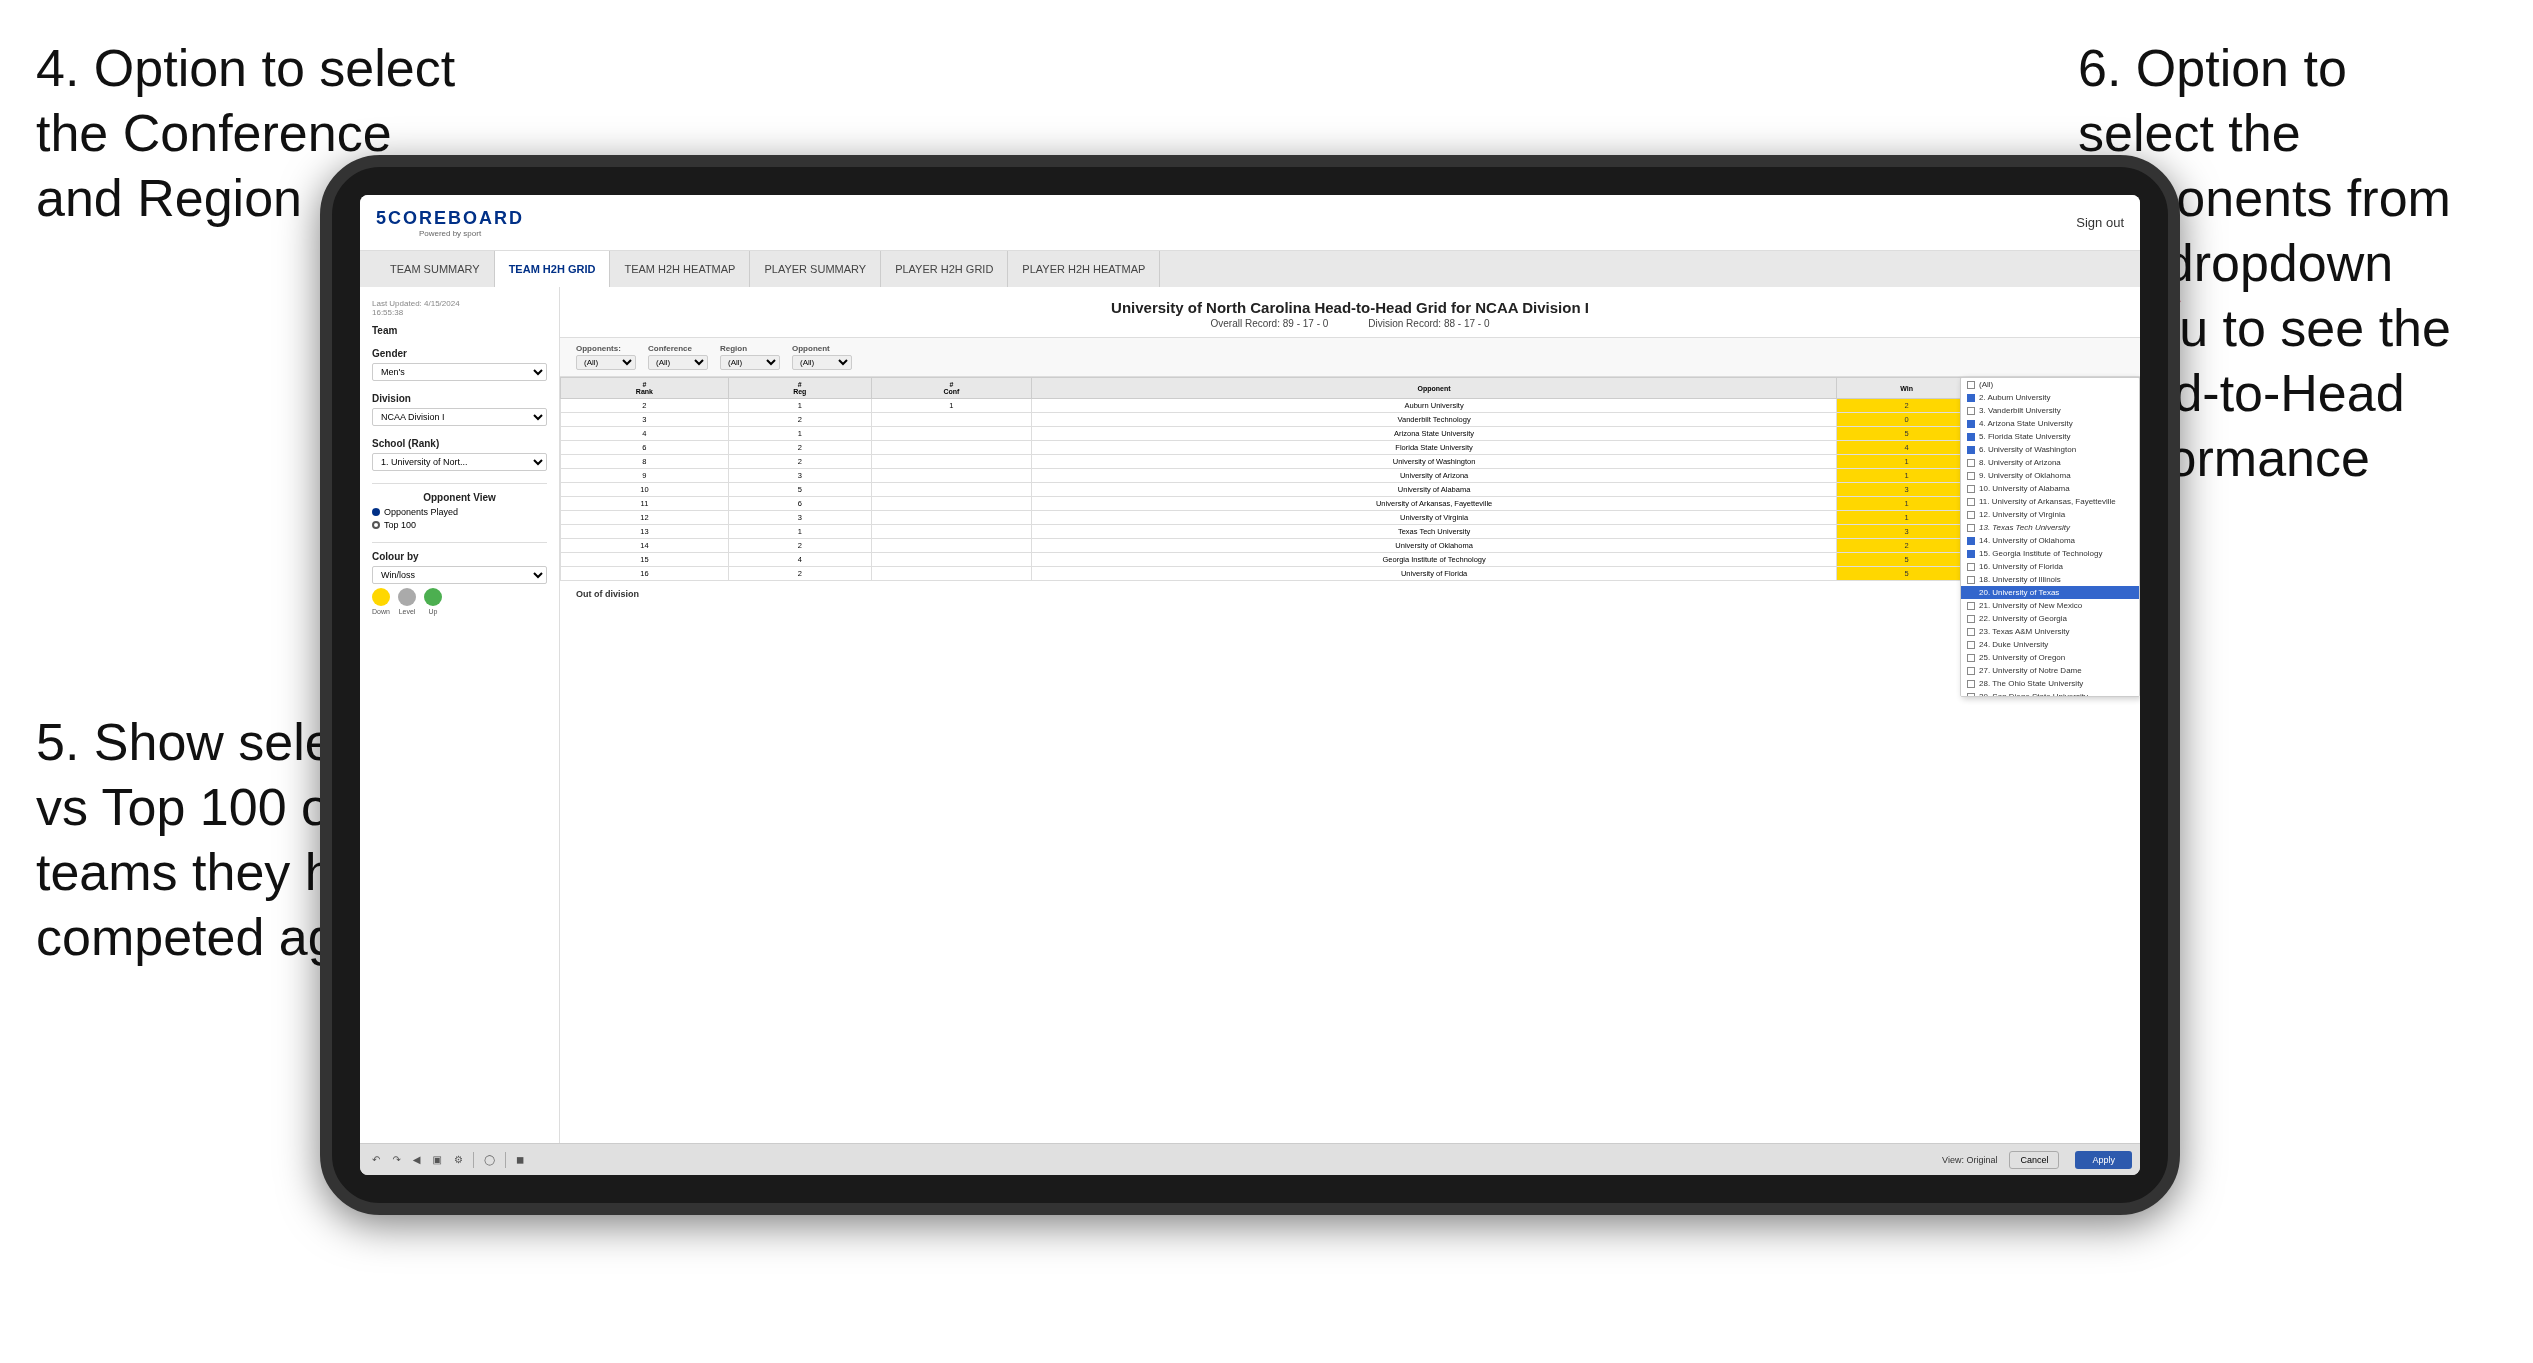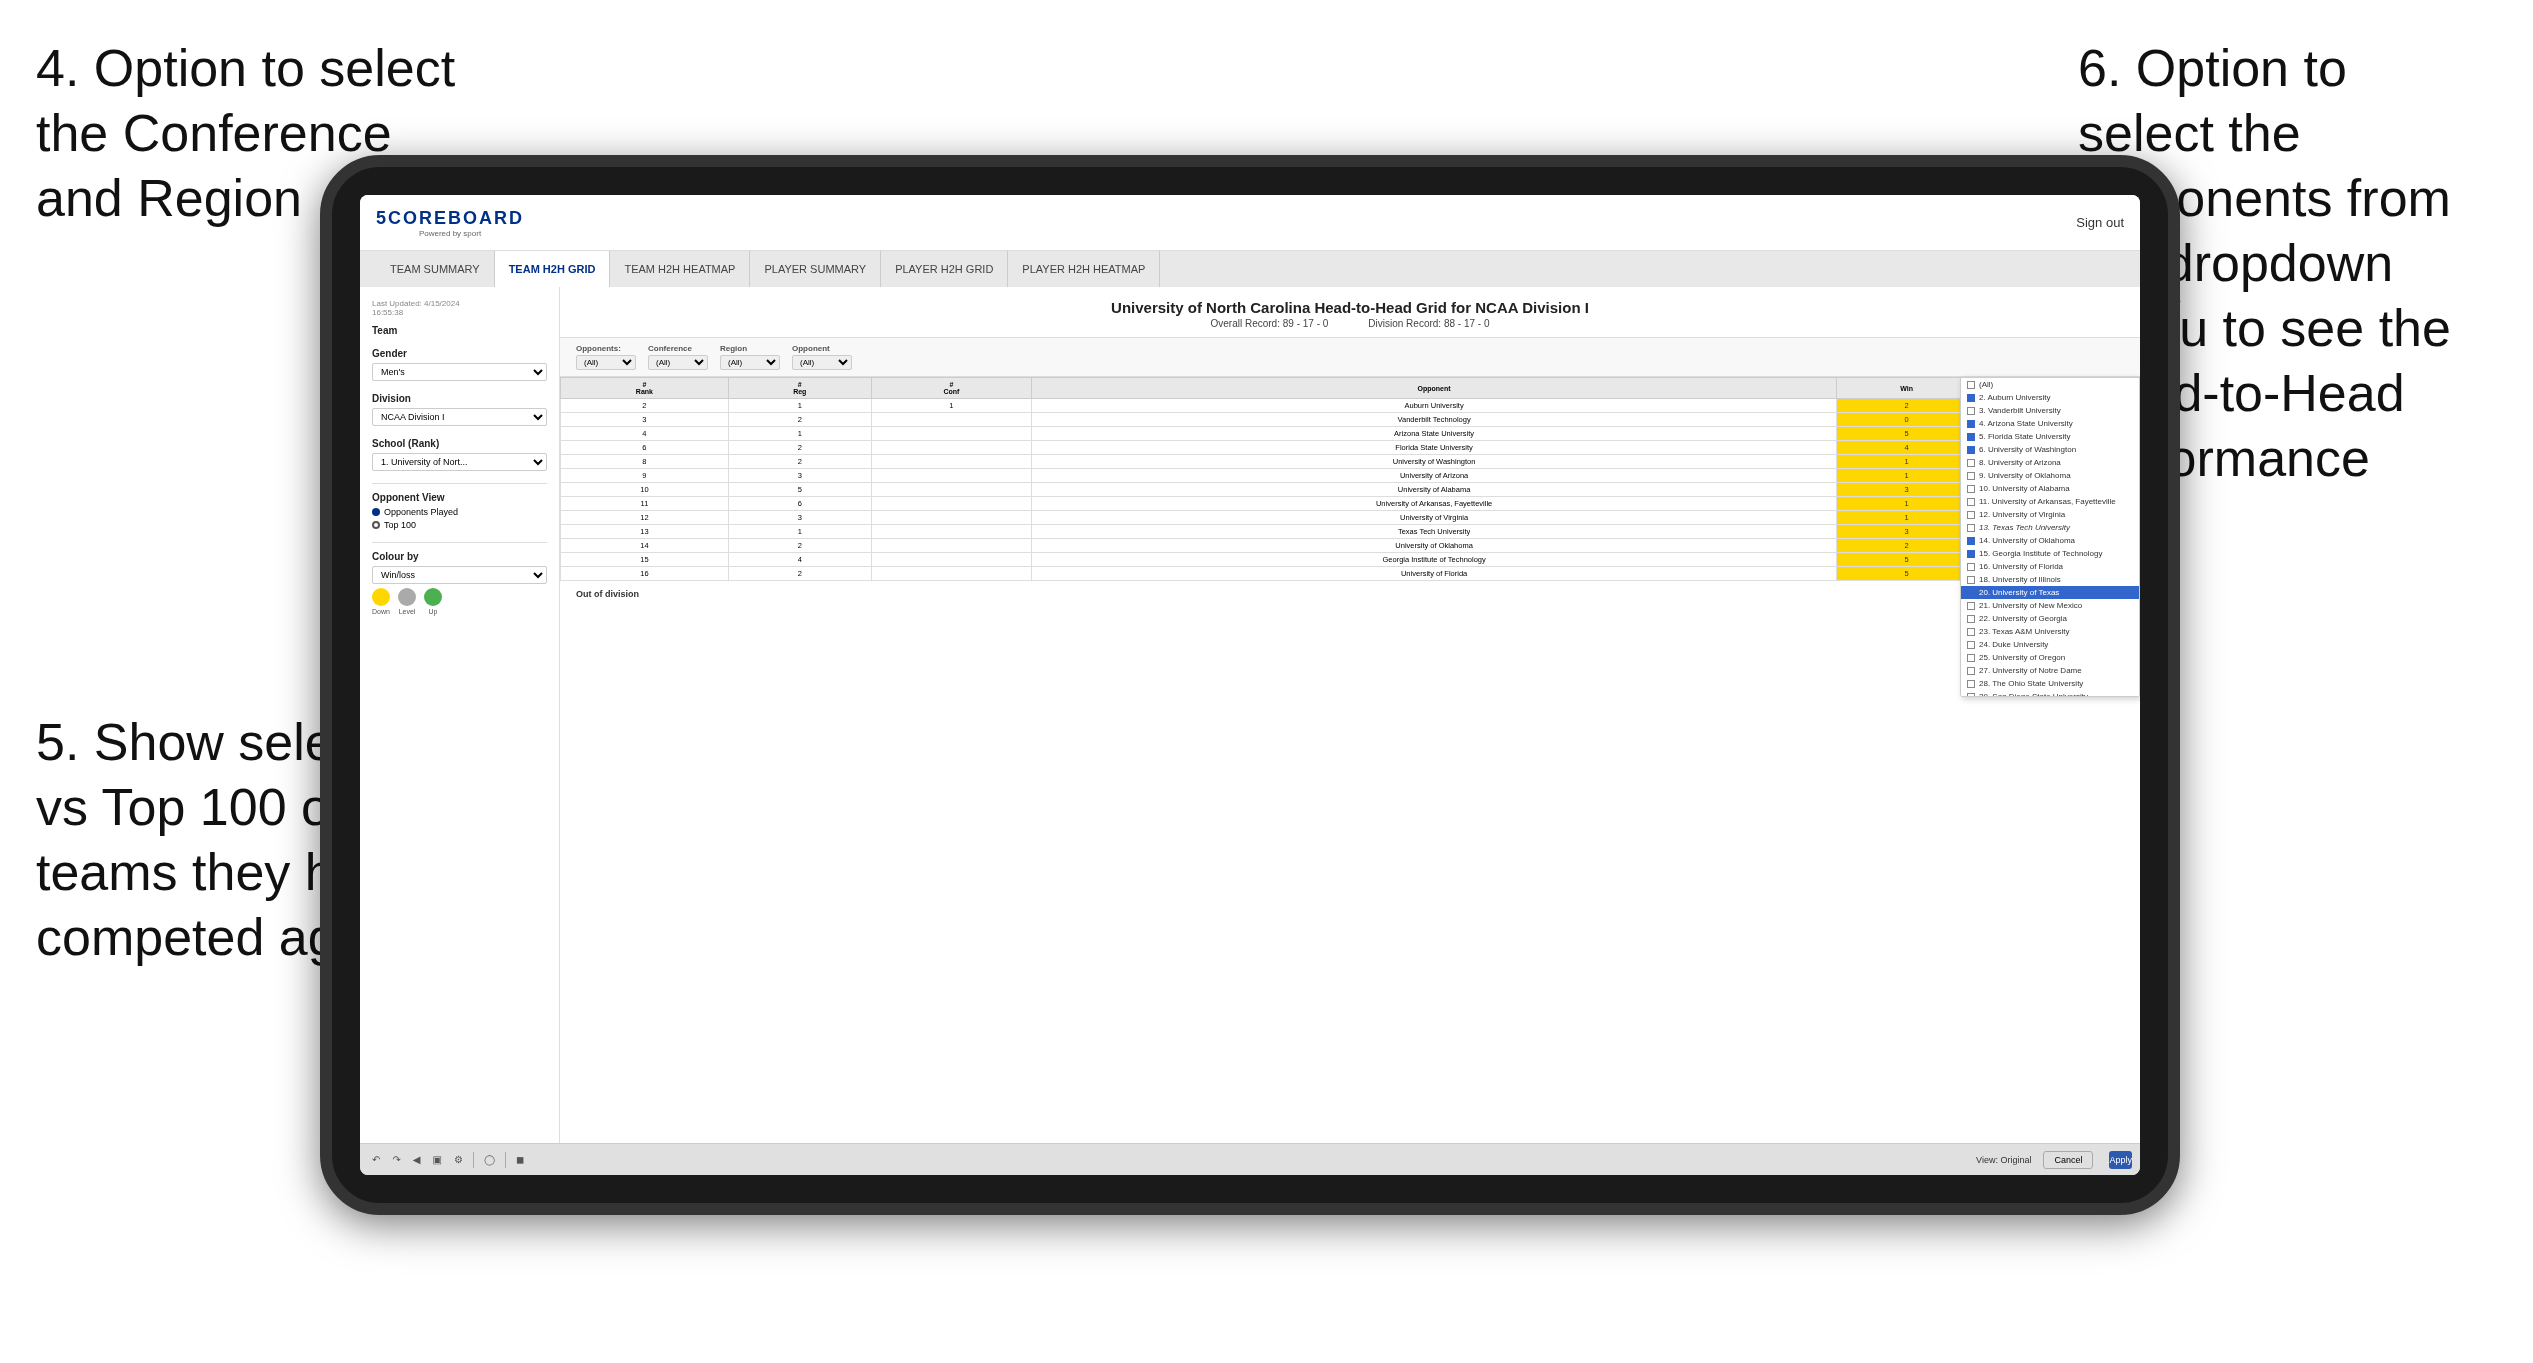--- a/index.html
+++ b/index.html
@@ -192,20 +192,21 @@
     .panel-divider {
       border-top: 1px solid #ddd;
       margin: 8px 0;
     }
 
     .opponent-view-title {
       font-size: 10px;
       font-weight: 700;
       color: #222;
       margin-bottom: 4px;
+      text-align: center;
     }
 
     .radio-item {
       display: flex;
       align-items: center;
       gap: 4px;
       font-size: 9px;
       margin-bottom: 3px;
     }
 
@@ -429,21 +430,21 @@
       padding: 3px 10px;
       cursor: pointer;
     }
 
     .btn-apply {
       background: #2d5aae;
       color: #fff;
       border: none;
       border-radius: 3px;
       font-size: 9px;
-      padding: 3px 0;
+      padding: 3px 17px;
       cursor: pointer;
     }
 
     
     .annotations-layer {
       position: absolute;
       top: 0;
       left: 0;
       width: 2533px;
       height: 1363px;

